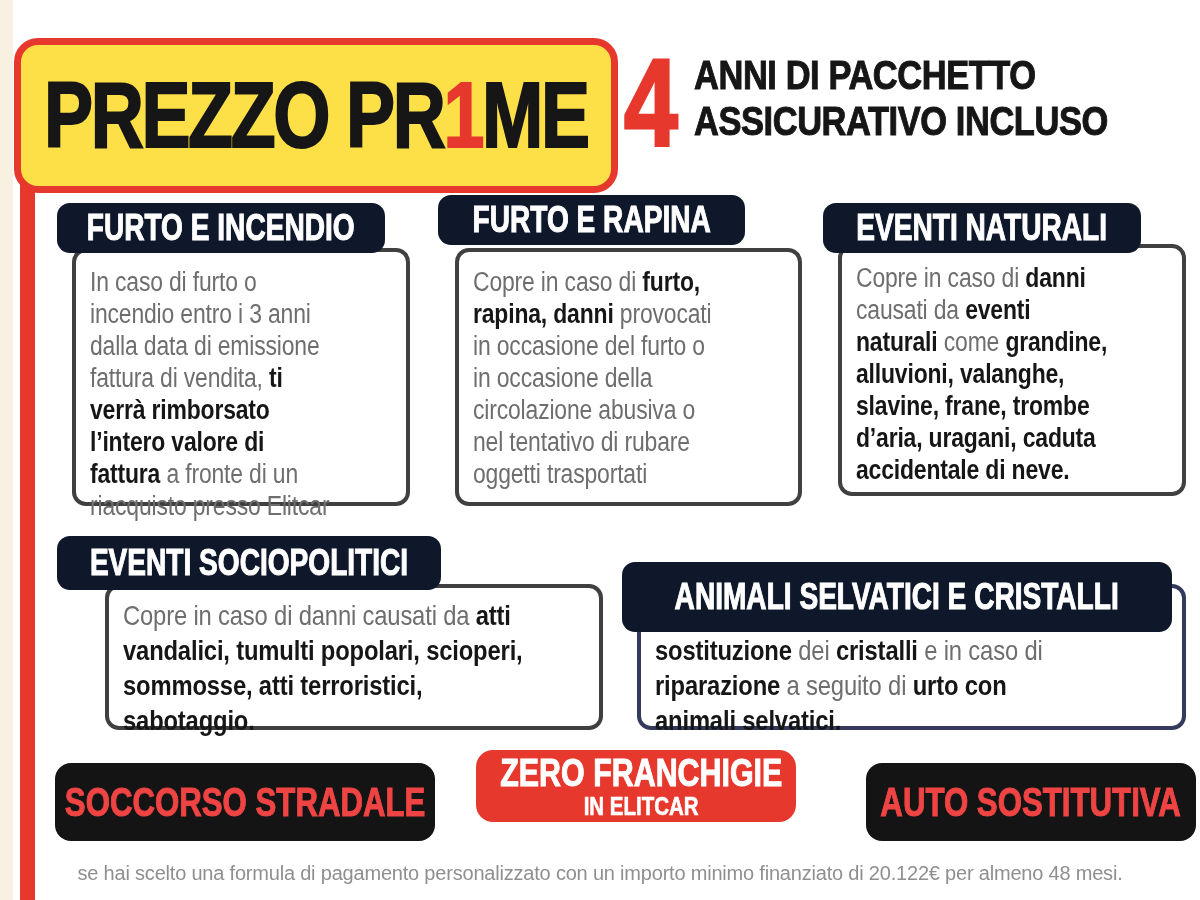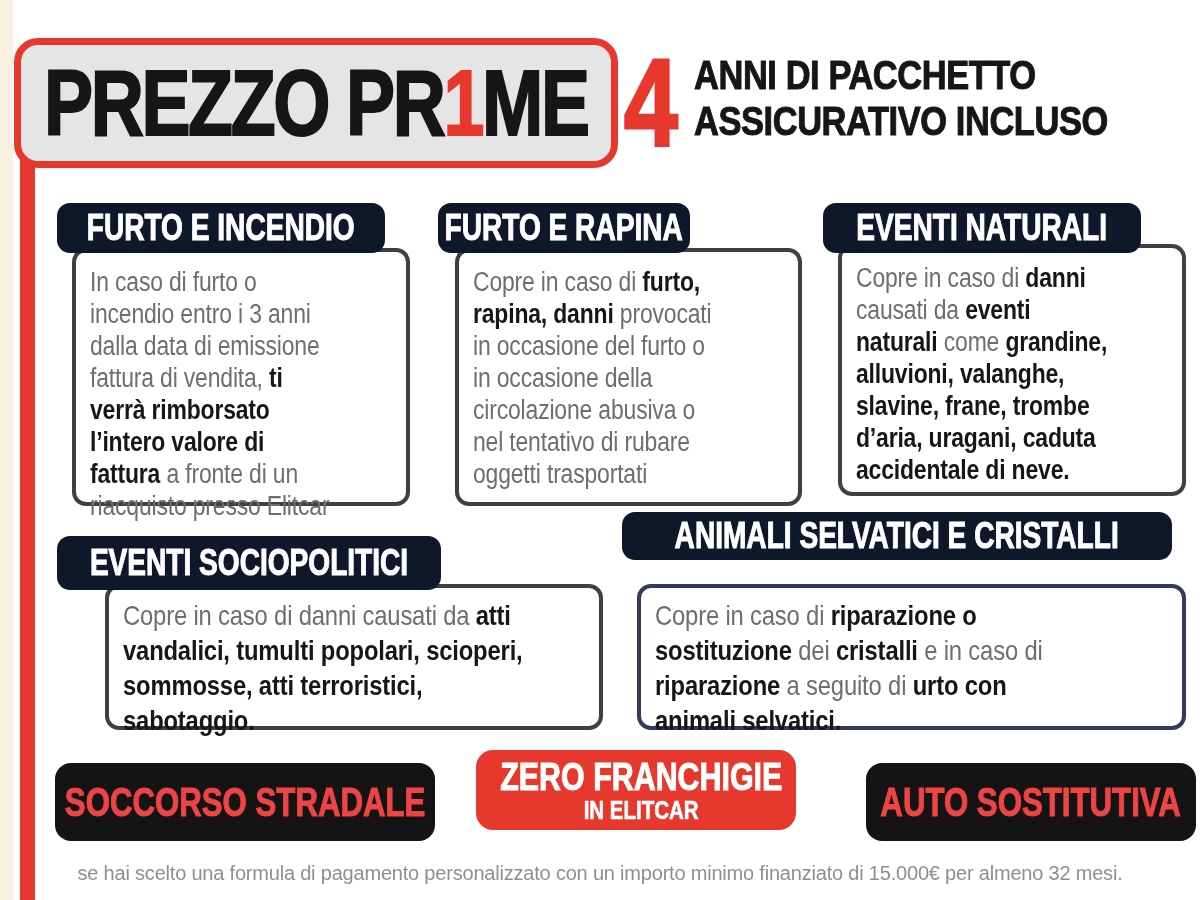--- a/index.html
+++ b/index.html
@@ -12,22 +12,22 @@
   }
 
   
   .edge-strip { position:absolute; left:0; top:0; width:13px; height:900px; background:#f8f1e1; z-index:0; }
 
   
   .red-stripe { position:absolute; left:20px; top:158px; width:15px; height:742px; background:#e7382e; z-index:0; }
 
   
   .title-box {
-    position:absolute; left:14px; top:38px; width:604px; height:130px;
-    background:#e5e5e5; border:7px solid #e7382e; border-radius:24px;
+    position:absolute; left:14px; top:38px; width:604px; height:155px;
+    background:#fde047; border:7px solid #e7382e; border-radius:24px;
     display:flex; align-items:center; justify-content:center; z-index:2;
   }
   .title-text {
     font-size:92px; font-weight:bold; color:#161616; white-space:nowrap;
     letter-spacing:-3px; transform:scaleX(0.80);
     -webkit-text-stroke:2px currentColor;
   }
   .title-text .red { color:#e7382e; -webkit-text-stroke:2px currentColor; }
 
   .big-four {
@@ -60,43 +60,43 @@
   .card-text {
     margin:14px 0 0 14px; font-size:27px; line-height:32px; color:#6e6e6e;
     white-space:pre-wrap; letter-spacing:-0.2px;
     transform:scaleX(0.85); transform-origin:0 0; width:118%;
   }
   .seg-b { font-weight:bold; color:#161616; }
 
   
   .c1-pill { left:57px;  top:203px; width:328px; }
   .c1-box  { left:72px;  top:248px; width:338px; height:258px; }
-  .c2-pill { left:438px; top:203px; width:252px; }
+  .c2-pill { left:438px; top:195px; width:307px; }
   .c2-box  { left:455px; top:248px; width:347px; height:258px; }
   .c3-pill { left:823px; top:203px; width:318px; }
   .c3-box  { left:838px; top:244px; width:348px; height:252px; }
 
   
   .c4-pill { left:57px;  top:536px; width:384px; height:54px; }
   .c4-box  { left:71px;  top:584px; width:498px; height:146px;margin-left:34px; }
-  .c5-pill { left:622px; top:512px; width:550px; height:48px; }
+  .c5-pill { left:622px; top:562px; width:550px; height:70px; }
   .c5-box  { left:637px; top:584px; width:549px; height:146px; border-color:#343a5c; }
   .c4-box .card-text, .c5-box .card-text { margin-top:10px; font-size:28px; line-height:35px; }
 
   
   .badge-black {
     position:absolute; top:763px; height:78px; background:#141414; color:#ef4444;
     border-radius:16px; display:flex; align-items:center; justify-content:center; z-index:2;
   }
   .badge-black .pill-text { font-size:40px; }
   .badge-soccorso { left:55px;  width:380px; }
   .badge-auto     { left:866px; width:330px; }
 
   .badge-red {
-    position:absolute; left:476px; top:750px; width:320px; height:80px;
+    position:absolute; left:476px; top:750px; width:320px; height:72px;
     background:#e7382e; color:#fff; border-radius:17px;
     display:flex; flex-direction:column; align-items:center; justify-content:center; z-index:2;padding-left:11px;
   }
   .zline1 { font-size:38px; font-weight:bold; line-height:40px; white-space:nowrap;
             transform:scaleX(0.80); -webkit-text-stroke:1px currentColor; }
   .zline2 { font-size:25px; font-weight:bold; line-height:27px; white-space:nowrap;
             transform:scaleX(0.82); -webkit-text-stroke:0.6px currentColor; }
 
   
   .footnote {
@@ -183,13 +183,13 @@
   <span class="pill-text">SOCCORSO STRADALE</span>
 </div>
 <div class="badge-red">
   <div class="zline1">ZERO FRANCHIGIE</div>
   <div class="zline2">IN ELITCAR</div>
 </div>
 <div class="badge-black badge-auto">
   <span class="pill-text">AUTO SOSTITUTIVA</span>
 </div>
 
-<div class="footnote">se hai scelto una formula di pagamento personalizzato con un importo minimo finanziato di 15.000€ per almeno 32 mesi.</div>
+<div class="footnote">se hai scelto una formula di pagamento personalizzato con un importo minimo finanziato di 20.122€ per almeno 48 mesi.</div>
 
 </body></html>

